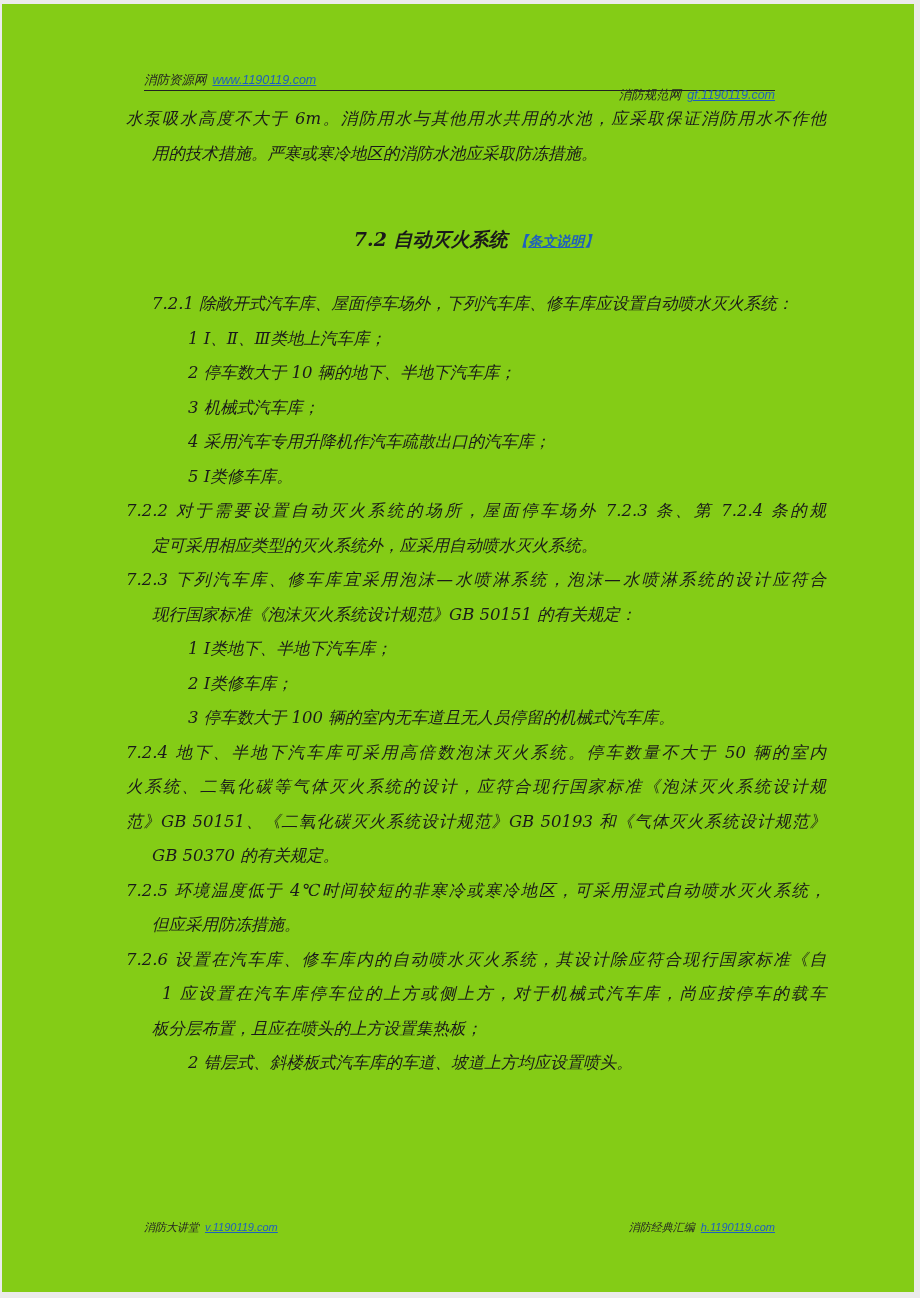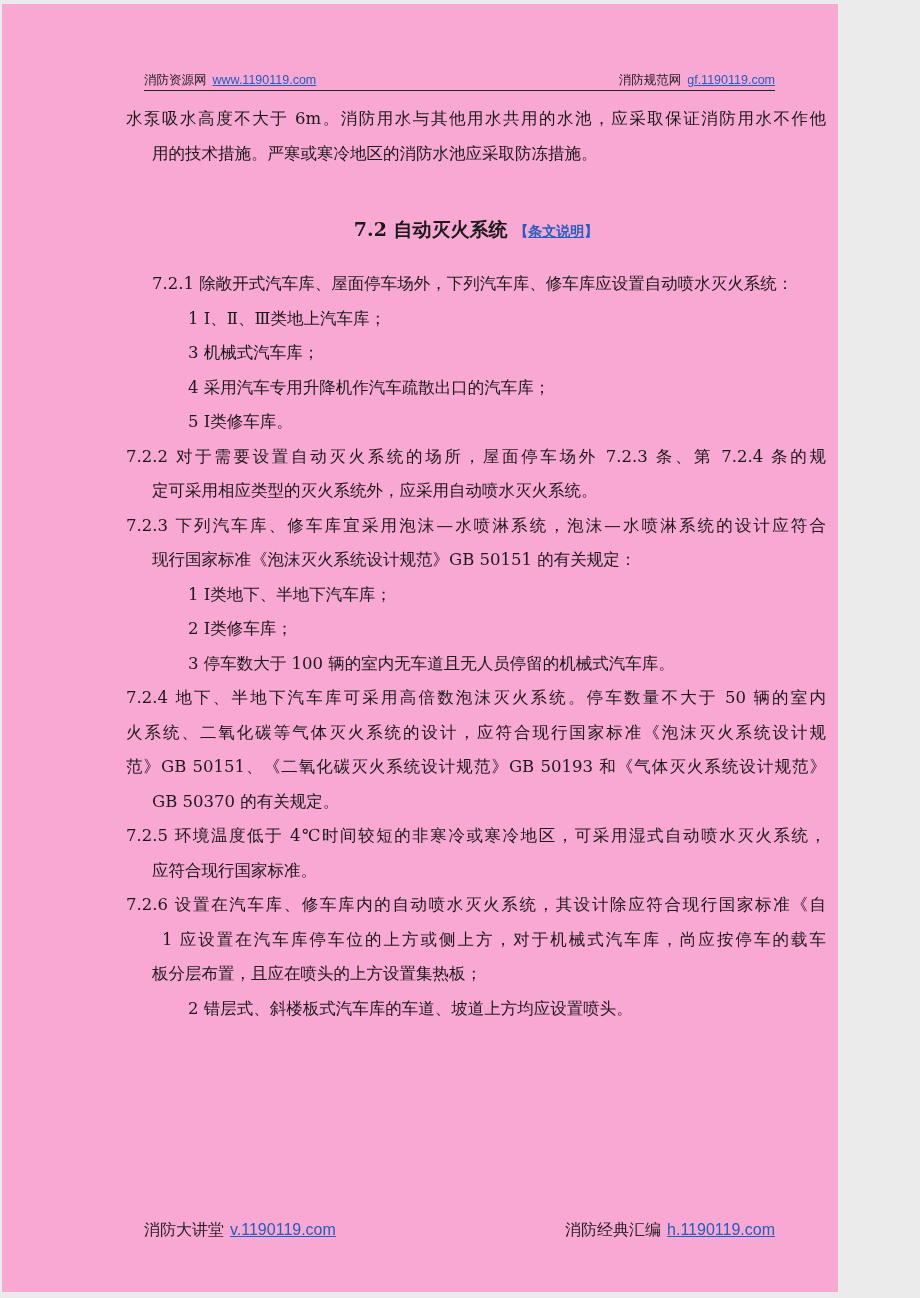--- a/index.html
+++ b/index.html
@@ -7,74 +7,75 @@
       padding: 0;
       background: #ebebeb;
       width: 920px;
       height: 1298px;
       overflow: hidden;
     }
     .page {
       position: absolute;
       left: 2px;
       top: 4px;
-      width: 836px;
+      width: 912px;
       height: 1288px;
-      background: #f9a8d4;
+      background: #84cc16;
       font-family: "DejaVu Serif", "Liberation Serif", serif;
       color: #1a1a1a;
+      font-style: italic;
     }
     .header {
       position: absolute;
       left: 142px;
       top: 66px;
       width: 631px;
       height: 20px;
       border-bottom: 1px solid #222;
       font-family: "Liberation Sans", "DejaVu Sans", sans-serif;
       font-size: 12.5px;
     }
     .header .left { position: absolute; left: 0; top: 2px; }
-    .header .right { position: absolute; right: 0; top: 2px; }
+    .header .right { position: absolute; right: 0; top: 17px; }
     .label { color: #222; }
     .link { color: #1f5fbf; text-decoration: underline; margin-left: 6px; }
     .body {
       position: absolute;
       left: 124px;
       top: 98px;
       width: 700px;
       font-size: 16.5px;
       line-height: 34.5px;
     }
     .line { white-space: nowrap; text-align: justify; text-align-last: justify; }
     .line.last { text-align-last: left; margin-left: 26px; }
     .indent { padding-left: 36px; }
     .heading {
       text-align: center;
       font-size: 19px;
       font-weight: bold;
       margin: 48px 0 26px 0;
-      line-height: 20px;
+      line-height: 40px;
     }
     .heading .note {
       font-size: 14px;
       color: #1f5fbf;
     }
     .heading .note a {
       color: #1f5fbf;
       text-decoration: underline;
     }
     .footer {
       position: absolute;
       left: 142px;
       top: 1216px;
       width: 631px;
       height: 20px;
       font-family: "Liberation Sans", "DejaVu Sans", sans-serif;
-      font-size: 16px;
+      font-size: 11px;
     }
     .footer .left { position: absolute; left: 0; top: 0; }
     .footer .right { position: absolute; right: 0; top: 0; }
   </style>
 </head>
 <body>
 
 <div class="page">
 
   <div class="header">
@@ -91,20 +92,21 @@
     <div class="line last">用的技术措施。严寒或寒冷地区的消防水池应采取防冻措施。</div>
 
     <div class="heading">
       <span>7.2 自动灭火系统</span>
       <span class="note"><span>【</span><a>条文说明</a><span>】</span></span>
     </div>
 
     <div>
       <div class="line last">7.2.1 除敞开式汽车库、屋面停车场外，下列汽车库、修车库应设置自动喷水灭火系统：</div>
       <div class="line last indent">1 Ⅰ、Ⅱ、Ⅲ类地上汽车库；</div>
+      <div class="line last indent">2 停车数大于 10 辆的地下、半地下汽车库；</div>
       <div class="line last indent">3 机械式汽车库；</div>
       <div class="line last indent">4 采用汽车专用升降机作汽车疏散出口的汽车库；</div>
       <div class="line last indent">5 Ⅰ类修车库。</div>
     </div>
 
     <div>
       <div class="line">7.2.2 对于需要设置自动灭火系统的场所，屋面停车场外 7.2.3 条、第 7.2.4 条的规</div>
       <div class="line last">定可采用相应类型的灭火系统外，应采用自动喷水灭火系统。</div>
     </div>
 
@@ -118,21 +120,21 @@
 
     <div>
       <div class="line">7.2.4 地下、半地下汽车库可采用高倍数泡沫灭火系统。停车数量不大于 50 辆的室内</div>
       <div class="line">火系统、二氧化碳等气体灭火系统的设计，应符合现行国家标准《泡沫灭火系统设计规</div>
       <div class="line">范》GB 50151、《二氧化碳灭火系统设计规范》GB 50193 和《气体灭火系统设计规范》</div>
       <div class="line last">GB 50370 的有关规定。</div>
     </div>
 
     <div>
       <div class="line">7.2.5 环境温度低于 4℃时间较短的非寒冷或寒冷地区，可采用湿式自动喷水灭火系统，</div>
-      <div class="line last">应符合现行国家标准。</div>
+      <div class="line last">但应采用防冻措施。</div>
     </div>
 
     <div>
       <div class="line">7.2.6 设置在汽车库、修车库内的自动喷水灭火系统，其设计除应符合现行国家标准《自</div>
       <div class="line indent">1 应设置在汽车库停车位的上方或侧上方，对于机械式汽车库，尚应按停车的载车</div>
       <div class="line last">板分层布置，且应在喷头的上方设置集热板；</div>
       <div class="line last indent">2 错层式、斜楼板式汽车库的车道、坡道上方均应设置喷头。</div>
     </div>
   </div>
 

